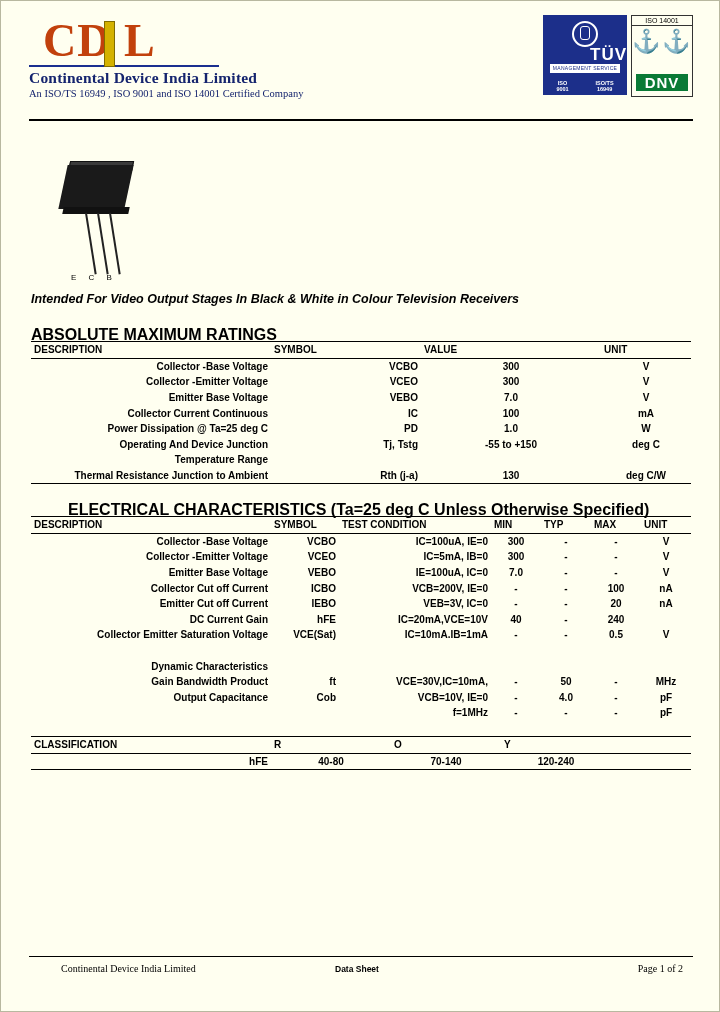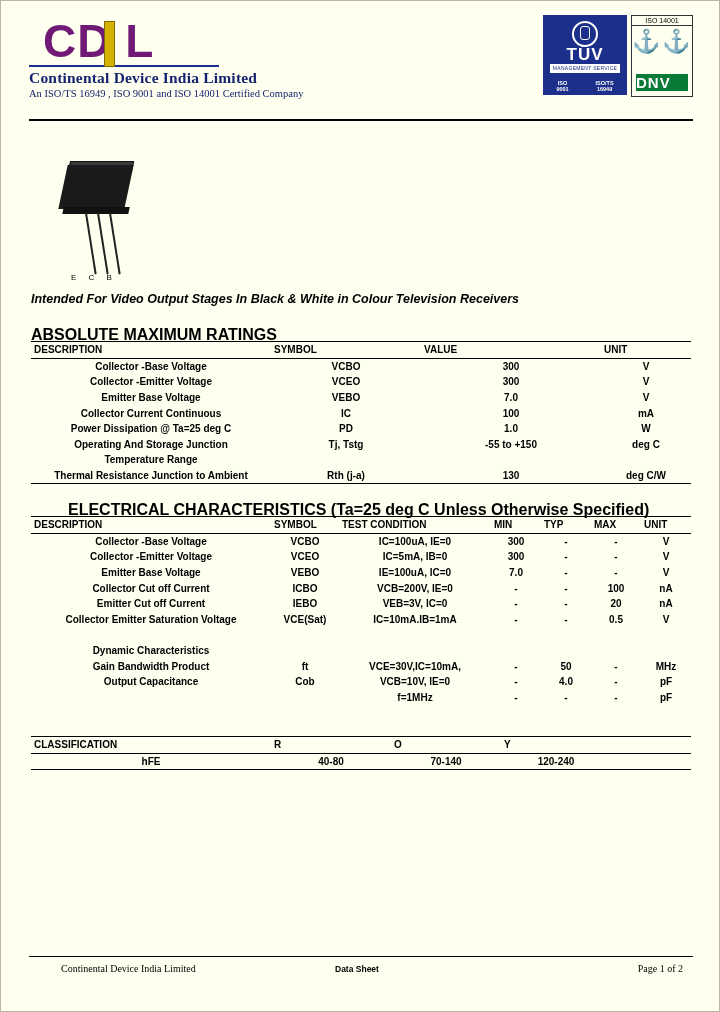--- a/index.html
+++ b/index.html
@@ -27,24 +27,24 @@
   .header {
     position: absolute;
     left: 28px; top: 14px;
     width: 664px; height: 96px;
   }
   .logo-block {
     position: absolute;
     left: 0; top: 0;
   }
   .logo-word {
-    font-family: Liberation Sans, sans-serif;
+    font-family: Liberation Serif, serif;
     font-size: 46px;
     font-weight: bold;
-    color: #701a75;
+    color: #c2410c;
     letter-spacing: 1px;
     line-height: 52px;
     position: relative;
     display: inline-block;
   }
   .logo-bar {
     position: absolute;
     left: 0; top: 6px;
     width: 9px; height: 44px;
     background: #d4b200;
@@ -98,21 +98,21 @@
     left: 50%; top: 3px;
     transform: translateX(-50%);
     width: 8px; height: 12px;
     border: 1px solid #fff;
     border-radius: 3px;
   }
   .tuv-name {
     position: absolute;
     left: 0; top: 30px;
     width: 100%;
-    text-align: center;
+    text-align: right;
     color: #fff;
     font-family: "Liberation Sans", sans-serif;
     font-weight: bold;
     font-size: 17px;
     letter-spacing: 1px;
   }
   .tuv-strip {
     position: absolute;
     left: 7px; top: 49px;
     width: 70px; height: 9px;
@@ -157,21 +157,21 @@
     letter-spacing: 2px;
   }
   .dnv-label {
     position: absolute;
     left: 4px; right: 4px; bottom: 5px;
     background: #0a7a36;
     color: #fff;
     font-family: "Liberation Sans", sans-serif;
     font-weight: bold;
     font-size: 15px;
-    text-align: left;
+    text-align: center;
     letter-spacing: 1px;
     line-height: 17px;
   }
   
   .rule {
     position: absolute;
     left: 28px;
     width: 664px;
     height: 2px;
     background: #000;
@@ -274,21 +274,21 @@
     height: 15.6px;
     vertical-align: middle;
     font-weight: bold;
   }
   table.dt .hdr td {
     border-top: 1.3px solid #000;
     border-bottom: 1.3px solid #000;
     text-align: left;
   }
   .c { text-align: center; }
-  .l { text-align: center; }
+  .l { text-align: right; }
   .endline td { border-bottom: 1.3px solid #000; margin-top: 27px; }
   .blank td { height: 12px; }
   
   .footer {
     position: absolute;
     left: 28px; top: 962px;
     width: 664px;
     font-family: "Liberation Serif", serif;
     font-size: 10px;
   }
@@ -391,21 +391,21 @@
         <td class="c">100</td>
         <td class="c">mA</td>
       </tr>
       <tr>
         <td class="l">Power Dissipation @ Ta=25 deg C</td>
         <td class="l">PD</td>
         <td class="c">1.0</td>
         <td class="c">W</td>
       </tr>
       <tr>
-        <td class="l">Operating And Storage Junction</td>
+        <td class="l">Operating And Device Junction</td>
         <td class="l">Tj, Tstg</td>
         <td class="c">-55 to +150</td>
         <td class="c">deg C</td>
       </tr>
       <tr>
         <td class="l">Temperature Range</td>
         <td class="l"></td>
         <td class="c"></td>
         <td class="c"></td>
       </tr>
@@ -479,20 +479,29 @@
       <tr>
         <td class="l">Emitter Cut off Current</td>
         <td class="l">IEBO</td>
         <td class="l">VEB=3V, IC=0</td>
         <td class="c">-</td>
         <td class="c">-</td>
         <td class="c">20</td>
         <td class="c">nA</td>
       </tr>
       <tr>
+        <td class="l">DC Current Gain</td>
+        <td class="l">hFE</td>
+        <td class="l">IC=20mA,VCE=10V</td>
+        <td class="c">40</td>
+        <td class="c">-</td>
+        <td class="c">240</td>
+        <td class="c"></td>
+      </tr>
+      <tr>
         <td class="l">Collector Emitter Saturation Voltage</td>
         <td class="l">VCE(Sat)</td>
         <td class="l">IC=10mA.IB=1mA</td>
         <td class="c">-</td>
         <td class="c">-</td>
         <td class="c">0.5</td>
         <td class="c">V</td>
       </tr>
       <tr class="blank">
         <td></td>

